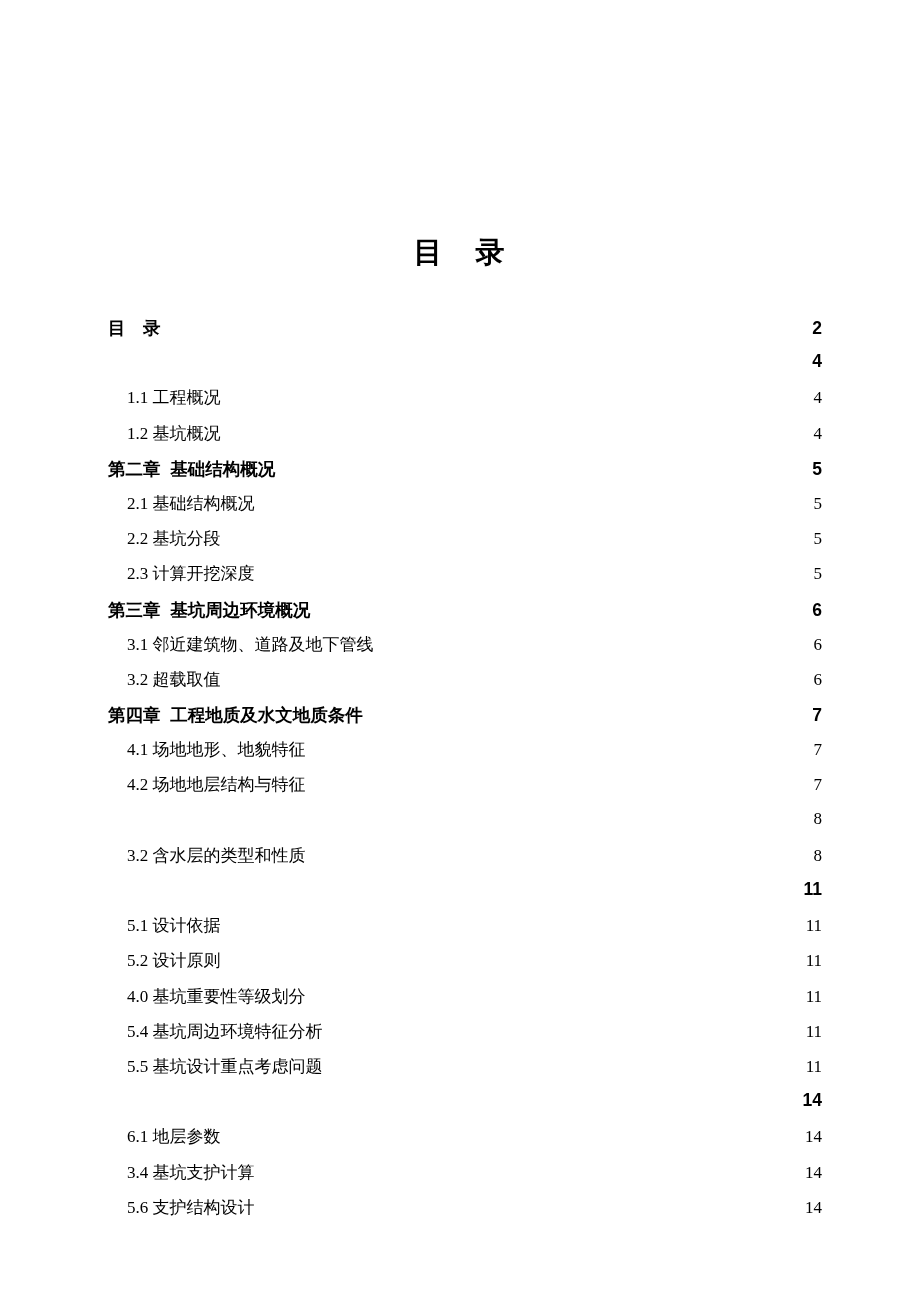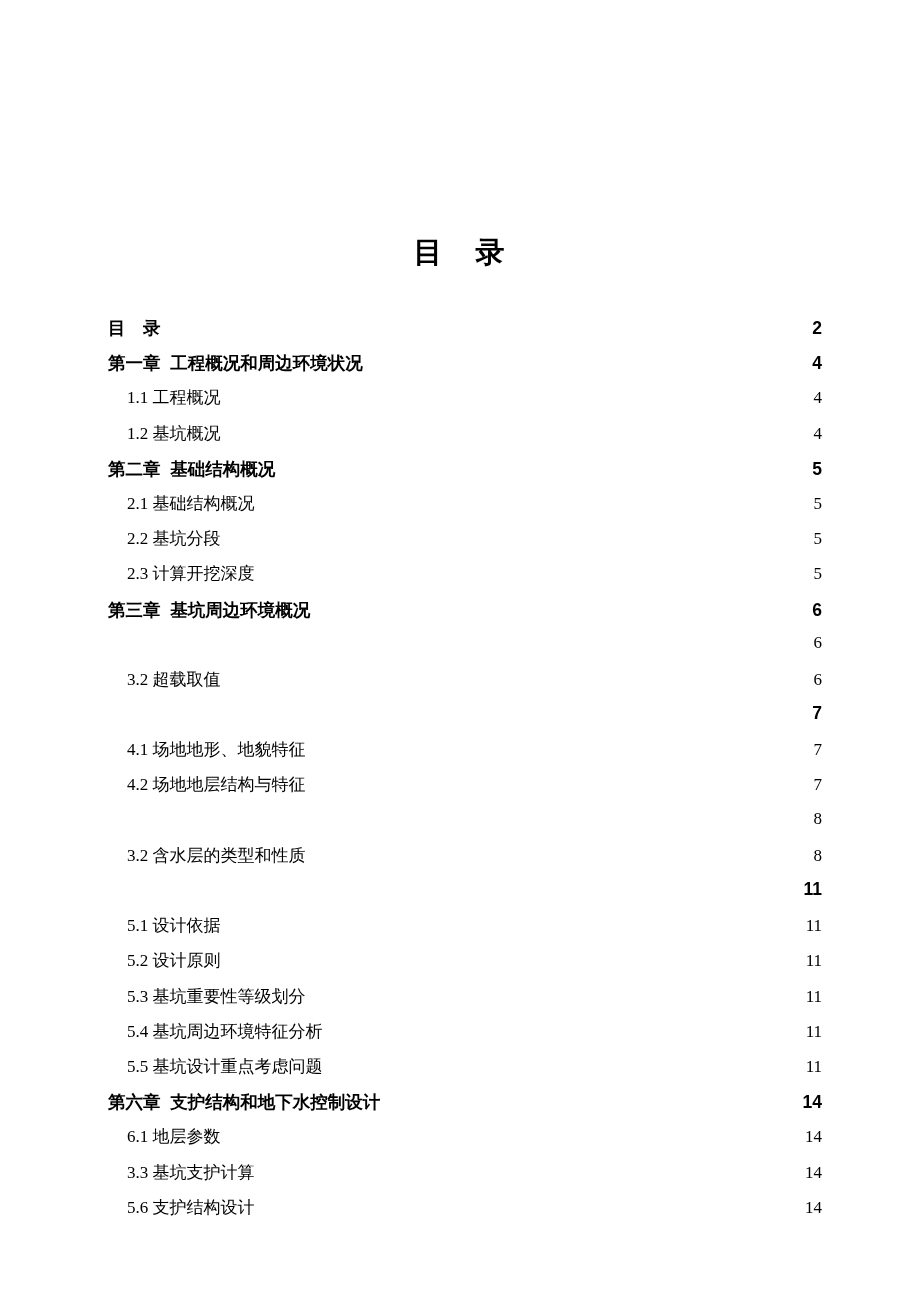--- a/index.html
+++ b/index.html
@@ -120,21 +120,20 @@
 
   <div class="doc-title">目　录</div>
 
   <div class="toc" id="toc-list">
       <div class="toc-row level-1">
         <span class="toc-label">目　录</span>
         <span class="toc-leader"></span>
         <span class="toc-page">2</span>
       </div>
       <div class="toc-row level-1">
-        <span class="toc-label">第一章  工程概况和周边环境状况</span>
         <span class="toc-leader"></span>
         <span class="toc-page">4</span>
       </div>
       <div class="toc-row level-2">
         <span class="toc-label">1.1 工程概况</span>
         <span class="toc-leader"></span>
         <span class="toc-page">4</span>
       </div>
       <div class="toc-row level-2">
         <span class="toc-label">1.2 基坑概况</span>
@@ -160,29 +159,31 @@
         <span class="toc-label">2.3 计算开挖深度</span>
         <span class="toc-leader"></span>
         <span class="toc-page">5</span>
       </div>
       <div class="toc-row level-1">
         <span class="toc-label">第三章  基坑周边环境概况</span>
         <span class="toc-leader"></span>
         <span class="toc-page">6</span>
       </div>
       <div class="toc-row level-2">
+        <span class="toc-label">3.1 邻近建筑物、道路及地下管线</span>
         <span class="toc-leader"></span>
         <span class="toc-page">6</span>
       </div>
       <div class="toc-row level-2">
         <span class="toc-label">3.2 超载取值</span>
         <span class="toc-leader"></span>
         <span class="toc-page">6</span>
       </div>
       <div class="toc-row level-1">
+        <span class="toc-label">第四章  工程地质及水文地质条件</span>
         <span class="toc-leader"></span>
         <span class="toc-page">7</span>
       </div>
       <div class="toc-row level-2">
         <span class="toc-label">4.1 场地地形、地貌特征</span>
         <span class="toc-leader"></span>
         <span class="toc-page">7</span>
       </div>
       <div class="toc-row level-2">
         <span class="toc-label">4.2 场地地层结构与特征</span>
@@ -206,46 +207,45 @@
         <span class="toc-label">5.1 设计依据</span>
         <span class="toc-leader"></span>
         <span class="toc-page">11</span>
       </div>
       <div class="toc-row level-2">
         <span class="toc-label">5.2 设计原则</span>
         <span class="toc-leader"></span>
         <span class="toc-page">11</span>
       </div>
       <div class="toc-row level-2">
-        <span class="toc-label">5.3 基坑重要性等级划分</span>
+        <span class="toc-label">4.0 基坑重要性等级划分</span>
         <span class="toc-leader"></span>
         <span class="toc-page">11</span>
       </div>
       <div class="toc-row level-2">
         <span class="toc-label">5.4 基坑周边环境特征分析</span>
         <span class="toc-leader"></span>
         <span class="toc-page">11</span>
       </div>
       <div class="toc-row level-2">
         <span class="toc-label">5.5 基坑设计重点考虑问题</span>
         <span class="toc-leader"></span>
         <span class="toc-page">11</span>
       </div>
       <div class="toc-row level-1">
-        <span class="toc-label">第六章  支护结构和地下水控制设计</span>
         <span class="toc-leader"></span>
         <span class="toc-page">14</span>
       </div>
       <div class="toc-row level-2">
         <span class="toc-label">6.1 地层参数</span>
         <span class="toc-leader"></span>
         <span class="toc-page">14</span>
       </div>
       <div class="toc-row level-2">
-        <span class="toc-label">3.3 基坑支护计算</span>
+        <span class="toc-label">3.4 基坑支护计算</span>
         <span class="toc-leader"></span>
         <span class="toc-page">14</span>
       </div>
       <div class="toc-row level-2">
         <span class="toc-label">5.6 支护结构设计</span>
         <span class="toc-leader"></span>
         <span class="toc-page">14</span>
       </div>
     </div>
 

